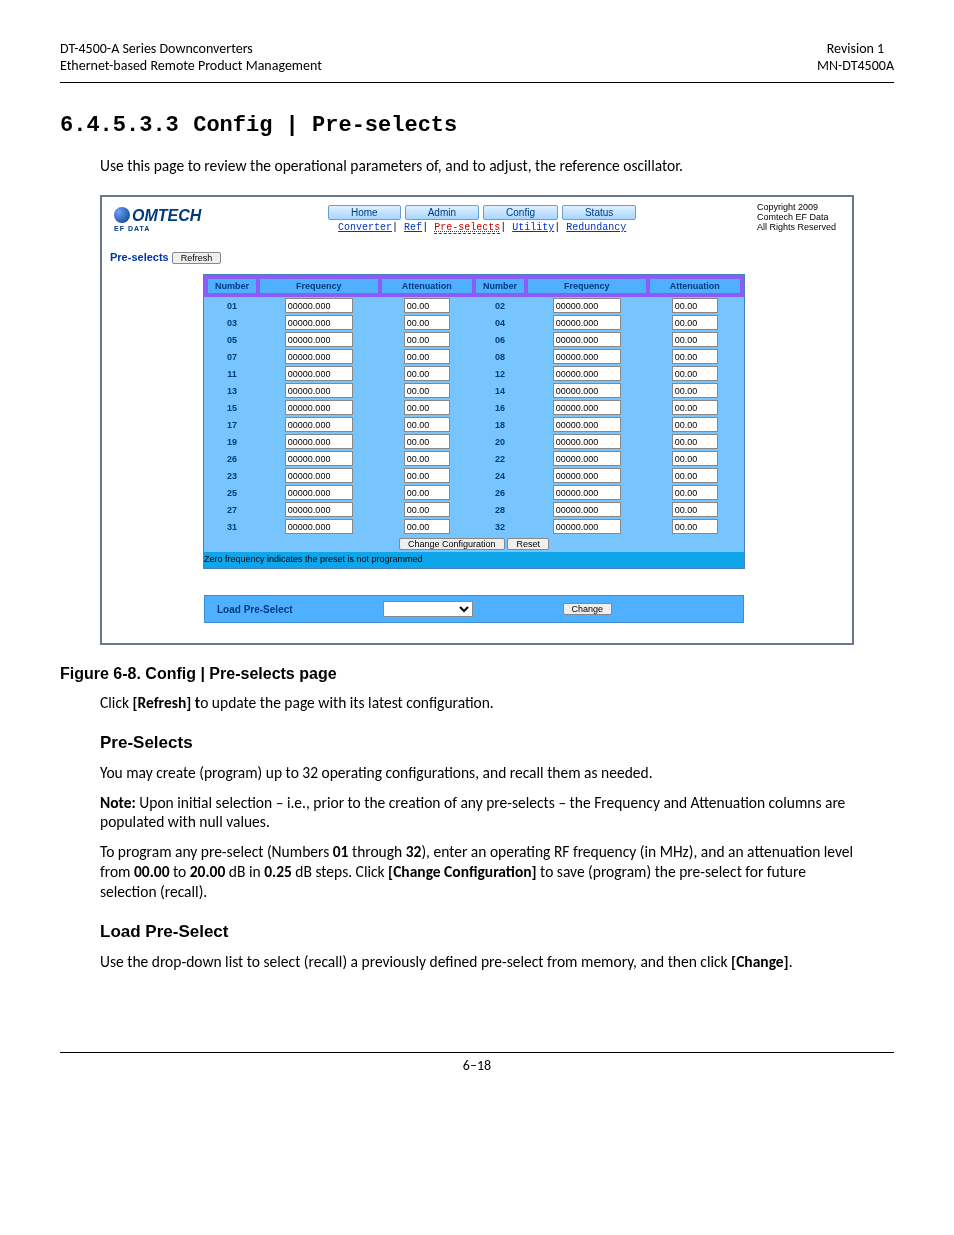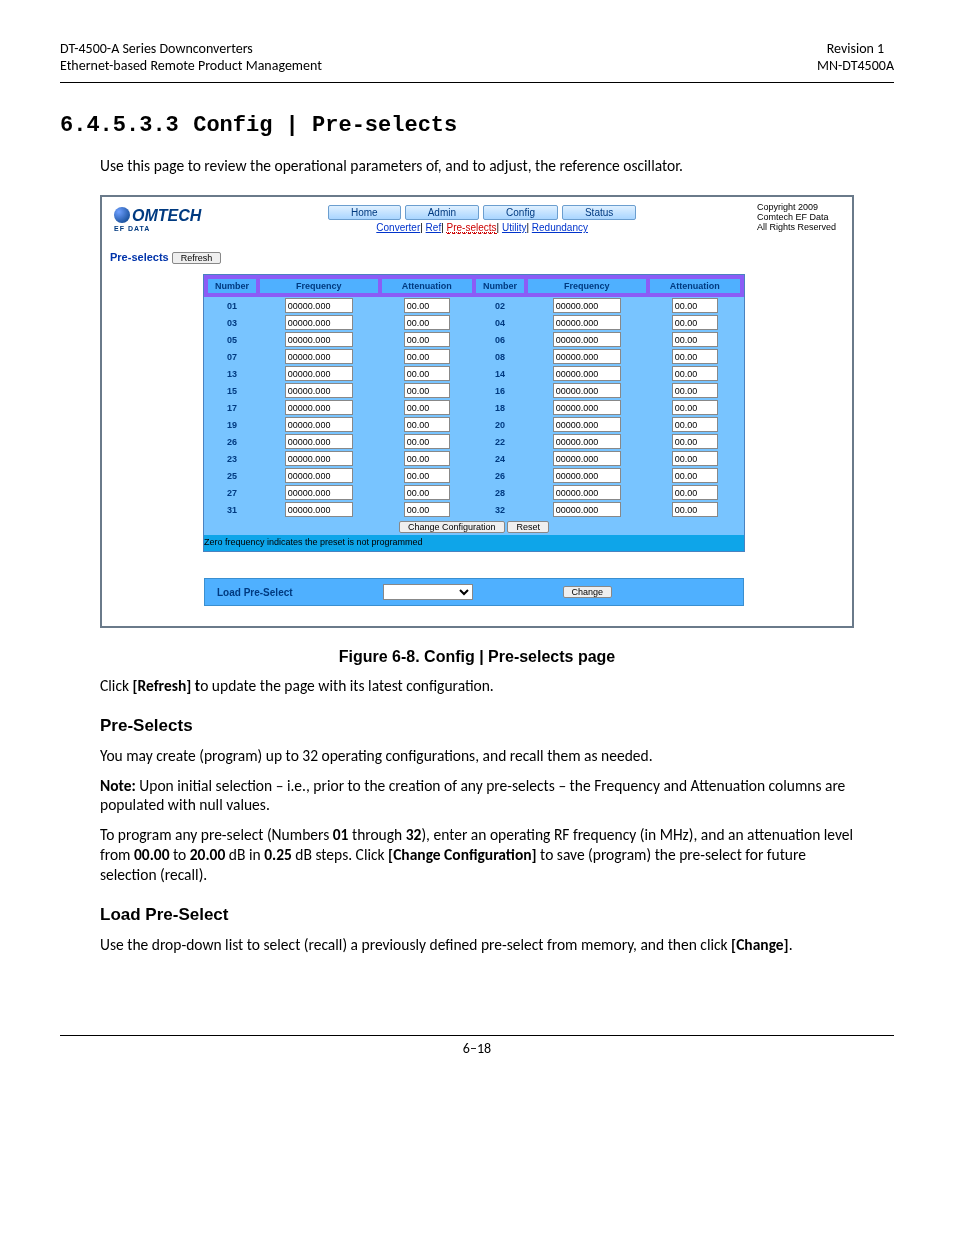--- a/index.html
+++ b/index.html
@@ -78,20 +78,21 @@
     border: 1px solid #6b9ecf;
     padding: 1px 22px;
     font-size: 10px;
     color: #003a80;
     border-radius: 2px;
   }
   .sub-tabs {
     text-align: center;
     font-size: 10px;
     margin-bottom: 14px;
+    font-family: Liberation Mono, monospace;
   }
   .sub-tabs a {
     color: #0033cc;
     text-decoration: underline;
     cursor: pointer;
   }
   .sub-tabs .active {
     color: #c00;
     text-decoration: underline dotted;
     border-bottom: 1px dashed #c00;
@@ -178,21 +179,21 @@
   }
   .load-bar select {
     font-size: 9px;
     width: 90px;
     height: 16px;
     border: 1px solid #888;
     background: white;
   }
 
   .fig-caption {
-    text-align: center;
+    text-align: left;
     font-family: Arial, sans-serif;
     font-weight: bold;
     font-size: 16px;
     margin: 18px 0 10px 0;
   }
   .body-text {
     margin: 10px 40px;
     font-size: 15.5px;
     line-height: 1.28;
   }
@@ -304,20 +305,28 @@
           </tr>
           <tr>
             <td class="num">07</td>
             <td><input type="text" class="freq" value="00000.000" style=""></td>
             <td><input type="text" class="attn" value="00.00" style=""></td>
             <td class="num">08</td>
             <td><input type="text" class="freq" value="00000.000" style=""></td>
             <td><input type="text" class="attn" value="00.00" style=""></td>
           </tr>
           <tr>
+            <td class="num">11</td>
+            <td><input type="text" class="freq" value="00000.000" style=""></td>
+            <td><input type="text" class="attn" value="00.00" style=""></td>
+            <td class="num">12</td>
+            <td><input type="text" class="freq" value="00000.000" style=""></td>
+            <td><input type="text" class="attn" value="00.00" style=""></td>
+          </tr>
+          <tr>
             <td class="num">13</td>
             <td><input type="text" class="freq" value="00000.000" style=""></td>
             <td><input type="text" class="attn" value="00.00" style=""></td>
             <td class="num">14</td>
             <td><input type="text" class="freq" value="00000.000" style=""></td>
             <td><input type="text" class="attn" value="00.00" style=""></td>
           </tr>
           <tr>
             <td class="num">15</td>
             <td><input type="text" class="freq" value="00000.000" style=""></td>

